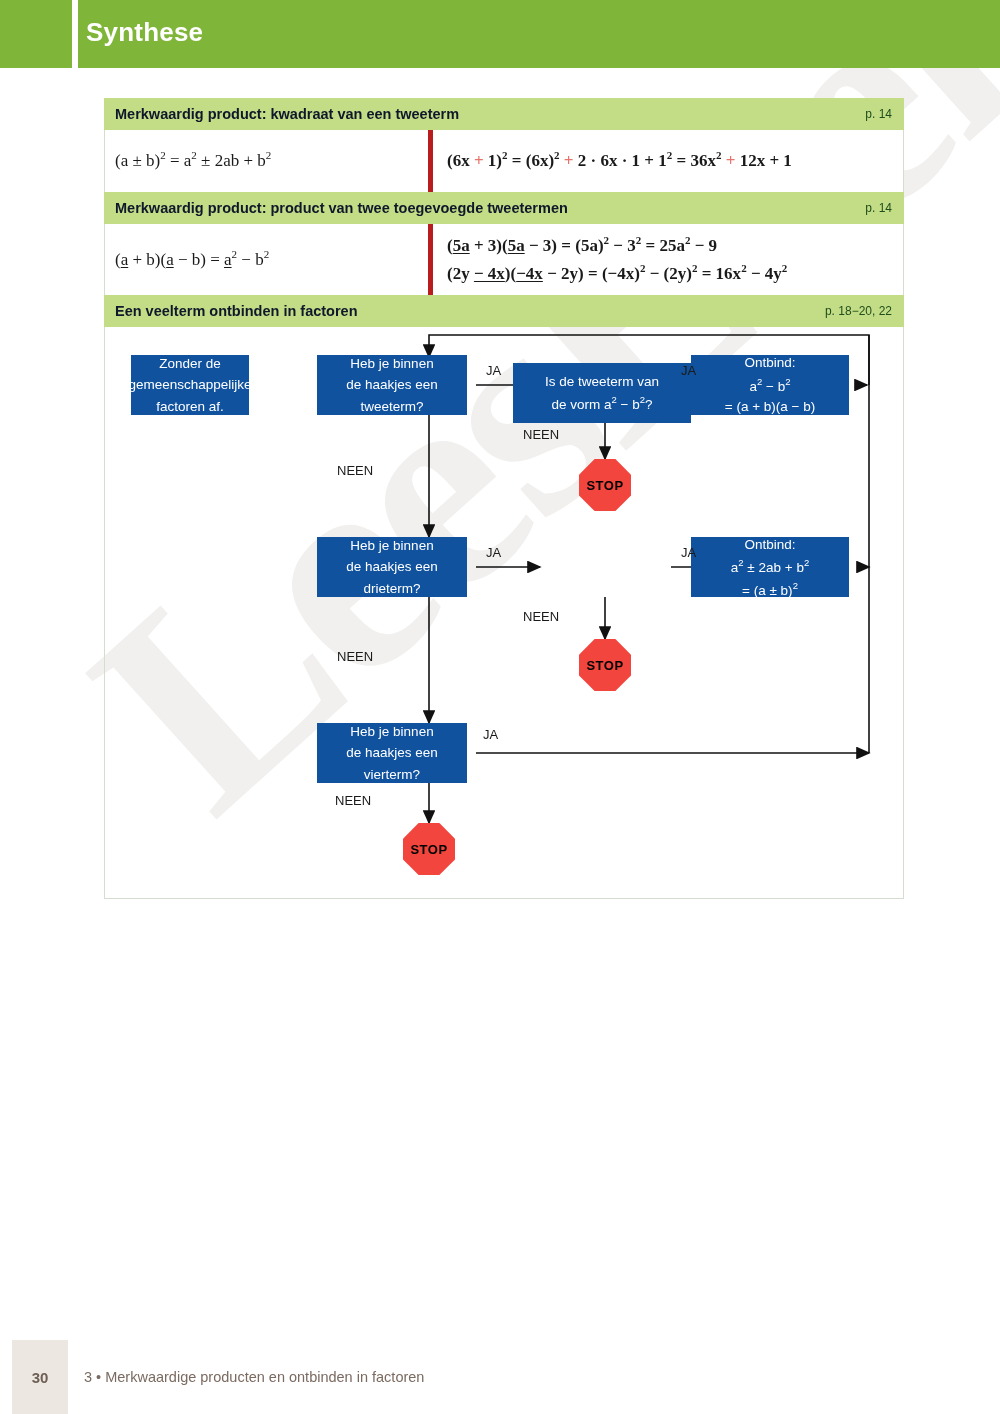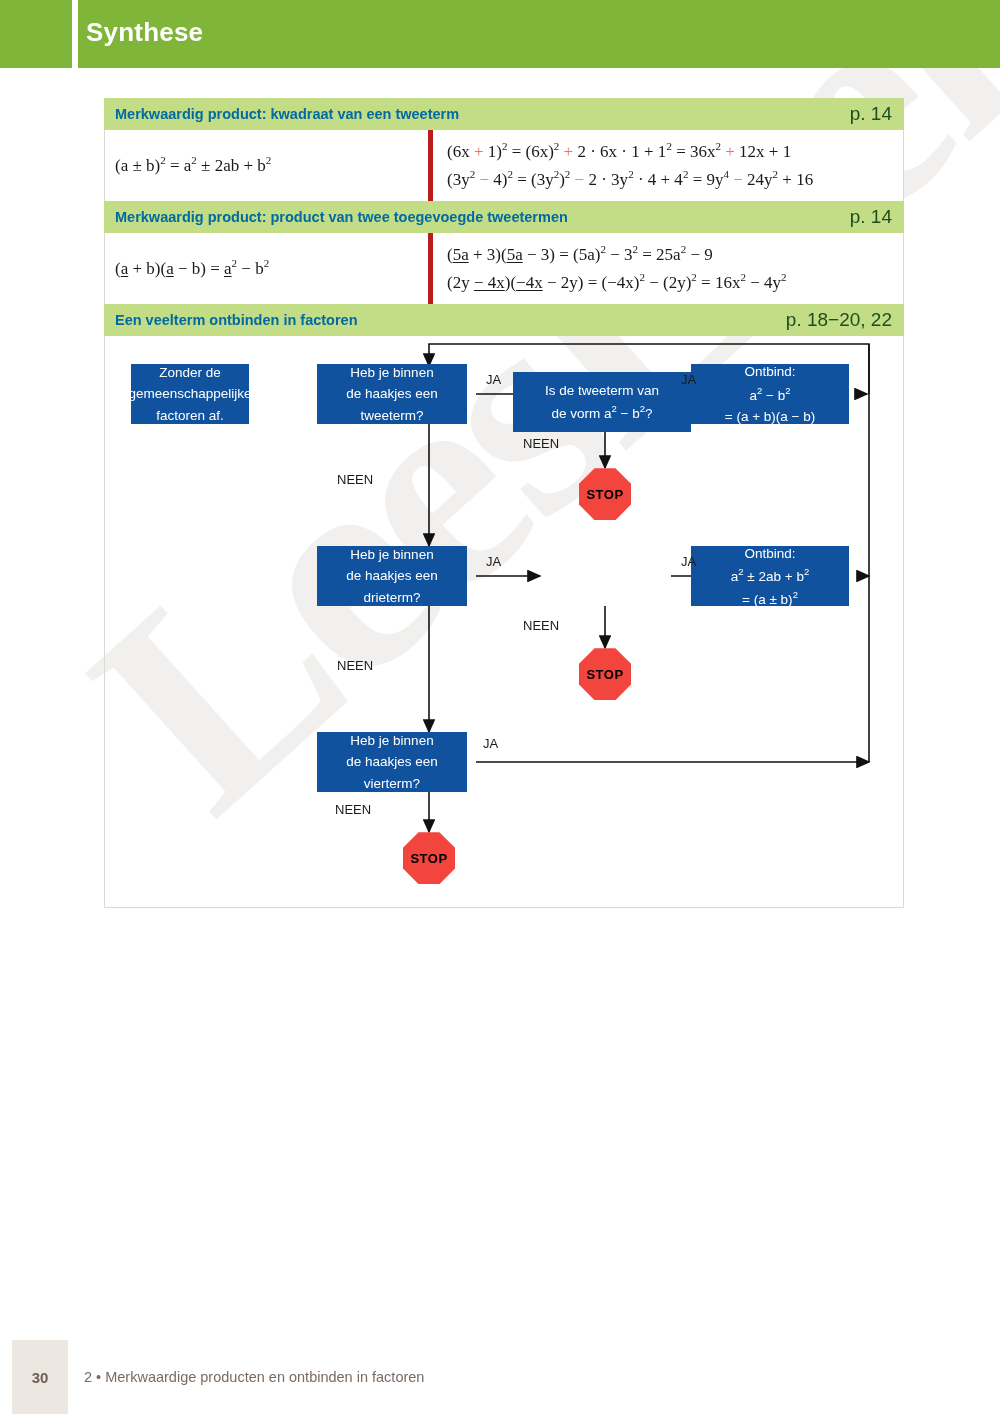--- a/index.html
+++ b/index.html
@@ -62,44 +62,45 @@
 
   .band {
     background:#c3dd86;
     height:32px;
     display:flex;
     align-items:center;
     justify-content:space-between;
     padding:0 12px 0 11px;
   }
   .band .band-title {
-    font-size:14.5px; font-weight:700; color:#0369a1;
+    font-size:14.5px; font-weight:700; color:#0f172a;
   }
   .band .band-page {
-    font-size:19px; font-weight:400; color:#1f4d1c;
+    font-size:12px; font-weight:400; color:#1f4d1c;
   }
 
   .formula-row {
     display:flex;
     border-left:1px solid #d5dcd0;
     border-right:1px solid #d5dcd0;
     background:#ffffff;
   }
   .formula-left {
     width:328px;
     border-right:5px solid #b91c1c;
     display:flex; align-items:center;
     padding:10px 10px 10px 10px;
     min-height:62px;
   }
   .formula-right {
     flex:1;
     padding:8px 6px 8px 14px;
     display:flex; flex-direction:column; justify-content:center;
     min-height:62px;
+    font-weight:bold;
   }
   .math {
     font-family:"Liberation Serif", serif;
     font-size:17px;
     color:#1a1a1a;
     line-height:1.62;
     white-space:nowrap;
   }
   .math sup { font-size:11px; vertical-align:super; }
   .red { color:#e8736a; }
@@ -191,21 +192,20 @@
   <div class="band">
     <div class="band-title">Merkwaardig product: kwadraat van een tweeterm</div>
     <div class="band-page">p. 14</div>
   </div>
   <div class="formula-row">
     <div class="formula-left">
       <div class="math">(a ± b)<sup>2</sup> = a<sup>2</sup> ± 2ab + b<sup>2</sup></div>
     </div>
     <div class="formula-right">
       <div class="math">(6x <span class="red">+</span> 1)<sup>2</sup> = (6x)<sup>2</sup> <span class="red">+</span> 2 · 6x · 1 + 1<sup>2</sup> = 36x<sup>2</sup> <span class="red">+</span> 12x + 1</div>
-      <div class="math">(3y<sup>2</sup> <span class="red">−</span> 4)<sup>2</sup> = (3y<sup>2</sup>)<sup>2</sup> <span class="red">−</span> 2 · 3y<sup>2</sup> · 4 + 4<sup>2</sup> = 9y<sup>4</sup> <span class="red">−</span> 24y<sup>2</sup> + 16</div>
     </div>
   </div>
 
   <div class="band">
     <div class="band-title">Merkwaardig product: product van twee toegevoegde tweetermen</div>
     <div class="band-page">p. 14</div>
   </div>
   <div class="formula-row">
     <div class="formula-left">
       <div class="math">(<span class="u">a</span> + b)(<span class="u">a</span> − b) = <span class="u">a</span><sup>2</sup> − b<sup>2</sup></div>
@@ -327,14 +327,14 @@
       <span class="stop-inner">STOP</span>
     </div>
 
   </div>
 </div>
 
 <div id="footer">
   <div id="footer-page-box">
     <span id="footer-page-num">30</span>
   </div>
-  <div id="footer-text">2 • Merkwaardige producten en ontbinden in factoren</div>
+  <div id="footer-text">3 • Merkwaardige producten en ontbinden in factoren</div>
 </div>
 
 </body></html>

